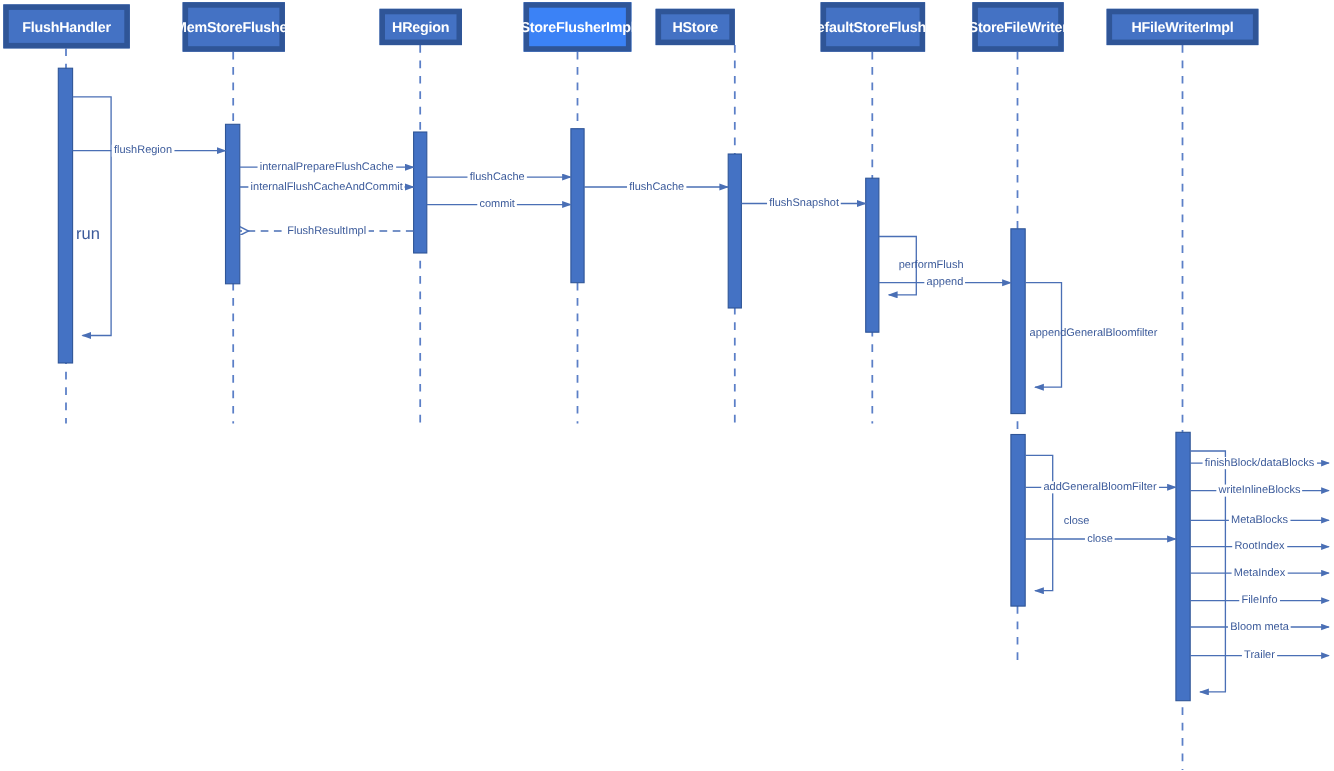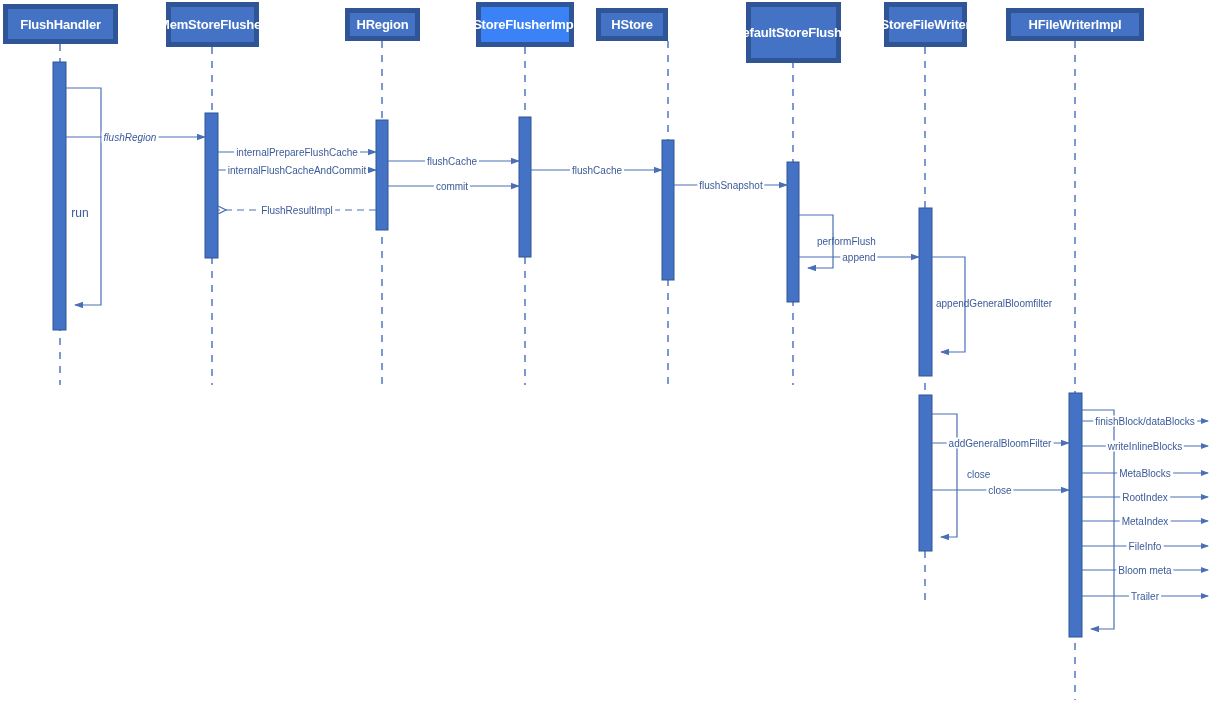--- a/index.html
+++ b/index.html
@@ -43,21 +43,21 @@
   .self-label{
     position:absolute;
     font-size:10px;
     color:#3B5A9A;
     white-space:nowrap;
     transform:translate(0,-50%);
     padding-left:24px;
   }
   .big-label{
     position:absolute;
-    font-size:12px;
+    font-size:15px;
     color:#3B5A9A;
     white-space:nowrap;
     transform:translate(-50%,-50%);
   }
 </style>
 </head>
 <body>
 
 <div id="diagram">
   <svg class="svg-layer" width="1213" height="701">
@@ -134,32 +134,32 @@
       </div>
       <div class="participant" style="left: 345px; top: 8px; width: 75px; height: 33px; background: rgb(68, 114, 196); border-color: rgb(47, 85, 151);">
         <span>HRegion</span>
       </div>
       <div class="participant" style="left: 476px; top: 2px; width: 98px; height: 45px; background: #3b82f6; border-color: rgb(47, 85, 151);">
         <span>StoreFlusherImpl</span>
       </div>
       <div class="participant" style="left: 596px; top: 8px; width: 72px; height: 33px; background: rgb(68, 114, 196); border-color: rgb(47, 85, 151);">
         <span>HStore</span>
       </div>
-      <div class="participant" style="left: 746px; top: 2px; width: 95px; height: 61px; background: rgb(68, 114, 196); border-color: rgb(47, 85, 151);">
+      <div class="participant" style="left: 746px; top: 2px; width: 95px; height: 45px; background: rgb(68, 114, 196); border-color: rgb(47, 85, 151);">
         <span>DefaultStoreFlusher</span>
       </div>
       <div class="participant" style="left: 884px; top: 2px; width: 83px; height: 45px; background: rgb(68, 114, 196); border-color: rgb(47, 85, 151);">
         <span>StoreFileWriter</span>
       </div>
       <div class="participant" style="left: 1006px; top: 8px; width: 138px; height: 33px; background: rgb(68, 114, 196); border-color: rgb(47, 85, 151);">
         <span>HFileWriterImpl</span>
       </div>
     </div>
   <div id="labels-layer">
-      <div class="msg-label" style="left: 130px; top: 137px; color: rgb(59, 90, 154); font-style: italic;">flushRegion</div>
+      <div class="msg-label" style="left: 130px; top: 137px; color: rgb(59, 90, 154);">flushRegion</div>
       <div class="msg-label" style="left: 297px; top: 152px; color: rgb(59, 90, 154);">internalPrepareFlushCache</div>
       <div class="msg-label" style="left: 297px; top: 170px; color: rgb(59, 90, 154);">internalFlushCacheAndCommit</div>
       <div class="msg-label" style="left: 297px; top: 210px; color: rgb(59, 90, 154);">FlushResultImpl</div>
       <div class="msg-label" style="left: 452px; top: 161px; color: rgb(59, 90, 154);">flushCache</div>
       <div class="msg-label" style="left: 452px; top: 186px; color: rgb(59, 90, 154);">commit</div>
       <div class="msg-label" style="left: 597px; top: 170px; color: rgb(59, 90, 154);">flushCache</div>
       <div class="msg-label" style="left: 731px; top: 185px; color: rgb(59, 90, 154);">flushSnapshot</div>
       <div class="msg-label" style="left: 859px; top: 257px; color: rgb(59, 90, 154);">append</div>
       <div class="msg-label" style="left: 1000px; top: 443px; color: rgb(59, 90, 154);">addGeneralBloomFilter</div>
       <div class="msg-label" style="left: 1000px; top: 490px; color: rgb(59, 90, 154);">close</div>

